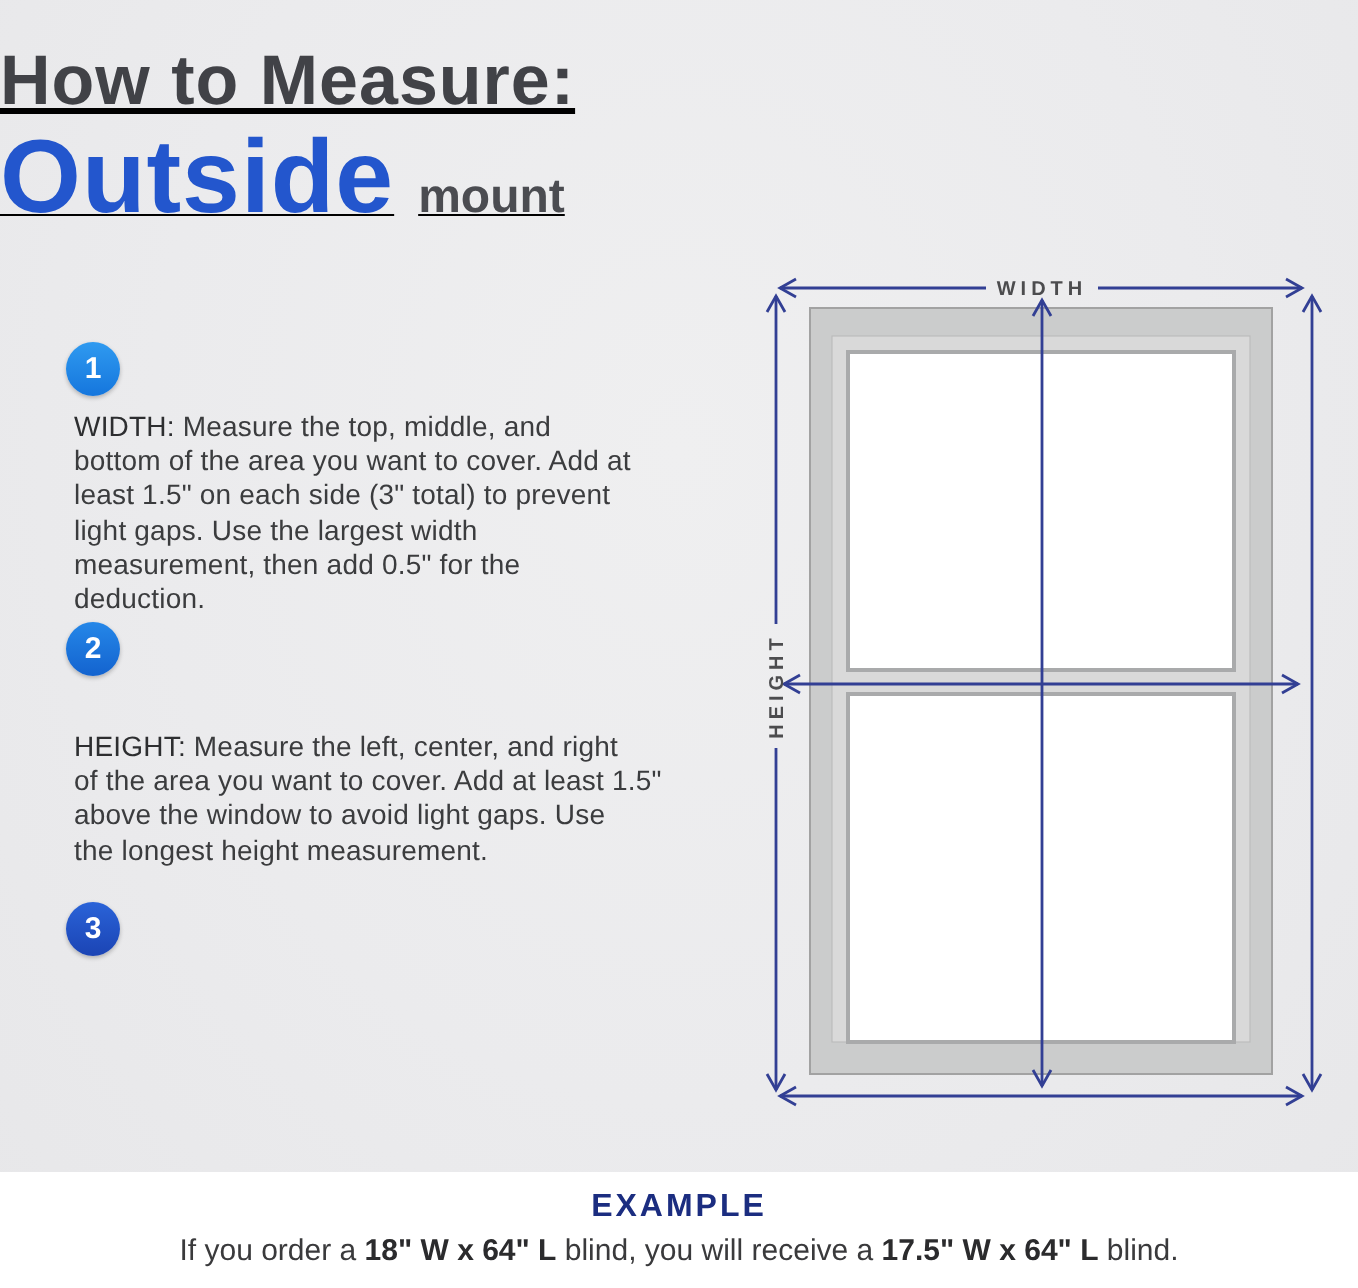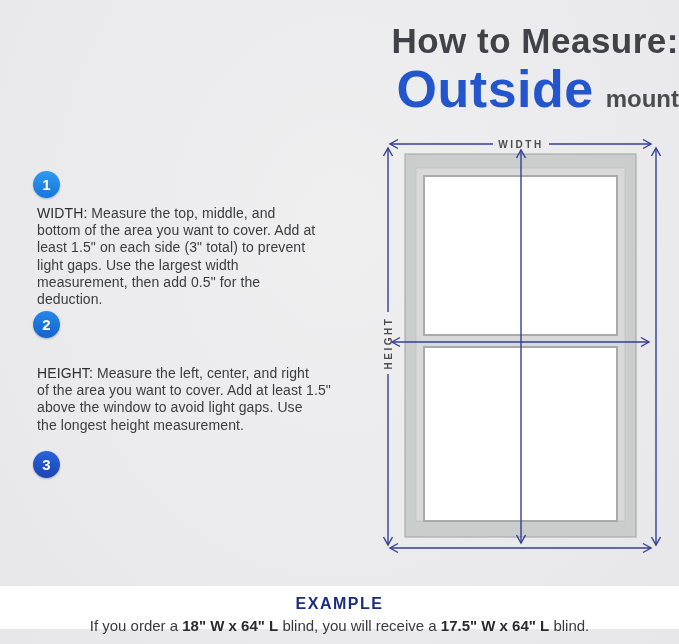--- a/index.html
+++ b/index.html
@@ -2,21 +2,21 @@
 <html><head>
 <meta charset="utf-8">
 <style>
   * { margin:0; padding:0; box-sizing:border-box; }
   body { font-family:"Liberation Sans", sans-serif; }
   .canvas{
     position:relative; width:679px; height:644px; overflow:hidden;
     background: radial-gradient(ellipse at 50% 35%, #efeff0 0%, #ebebed 55%, #e7e7e9 100%);
   }
   
-  .header{ position:absolute; top:22px; left:0; width:100%; text-align:right; }
+  .header{ position:absolute; top:22px; left:0; width:100%; text-align:left;text-decoration:underline; }
   .title-line1{ font-size:35px; font-weight:700; color:#414247; letter-spacing:.5px; line-height:1.1; }
   .title-line2{ margin-top:1px; line-height:1.05; }
   .title-highlight{ font-size:52px; font-weight:800; color:#2356cd; letter-spacing:.5px; }
   .title-suffix{ font-size:24px; font-weight:600; color:#4b4c51; margin-left:12px; }
   
   .step-circle{
     position:absolute; left:33px; width:27px; height:27px; border-radius:50%;
     display:flex; align-items:center; justify-content:center;
     color:#fff; font-size:15px; font-weight:700;
     box-shadow:0 1px 2px rgba(0,0,0,.25);
@@ -34,21 +34,21 @@
   .text-2{ top:345px;margin-top:20px; }
   .text-3{ top:485px; }
   
   .diagram{ position:absolute; left:376px; top:130px; }
   .diagram svg text{
     font-family:"Liberation Sans", sans-serif; font-size:10px; font-weight:600;
     fill:#4c4c4e; letter-spacing:2.5px;
   }
   
   .example-band{
-    position:absolute; left:0; top:586px; width:100%; height:43px;
+    position:absolute; left:0; top:586px; width:100%; height:58px;
     background:#ffffff; text-align:center;
   }
   .example-heading{
     margin-top:9px; font-size:16px; font-weight:700; color:#1b2d80; letter-spacing:1.5px;
   }
   .example-line{ margin-top:4px; font-size:15px; color:#3a3a3c; }
   .example-line b{ font-weight:700; color:#2b2b2d; }
 </style>
 </head>
 <body>

